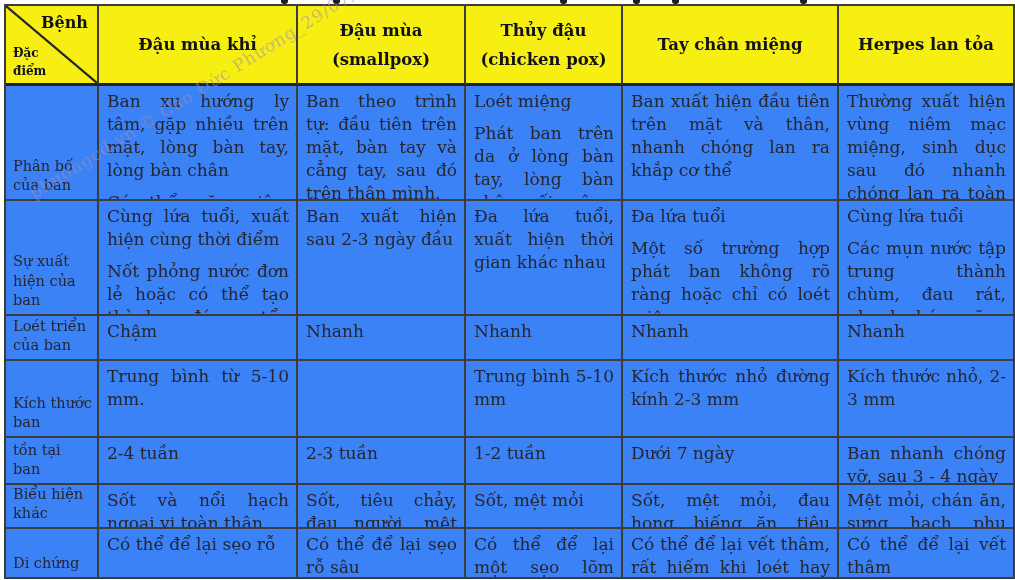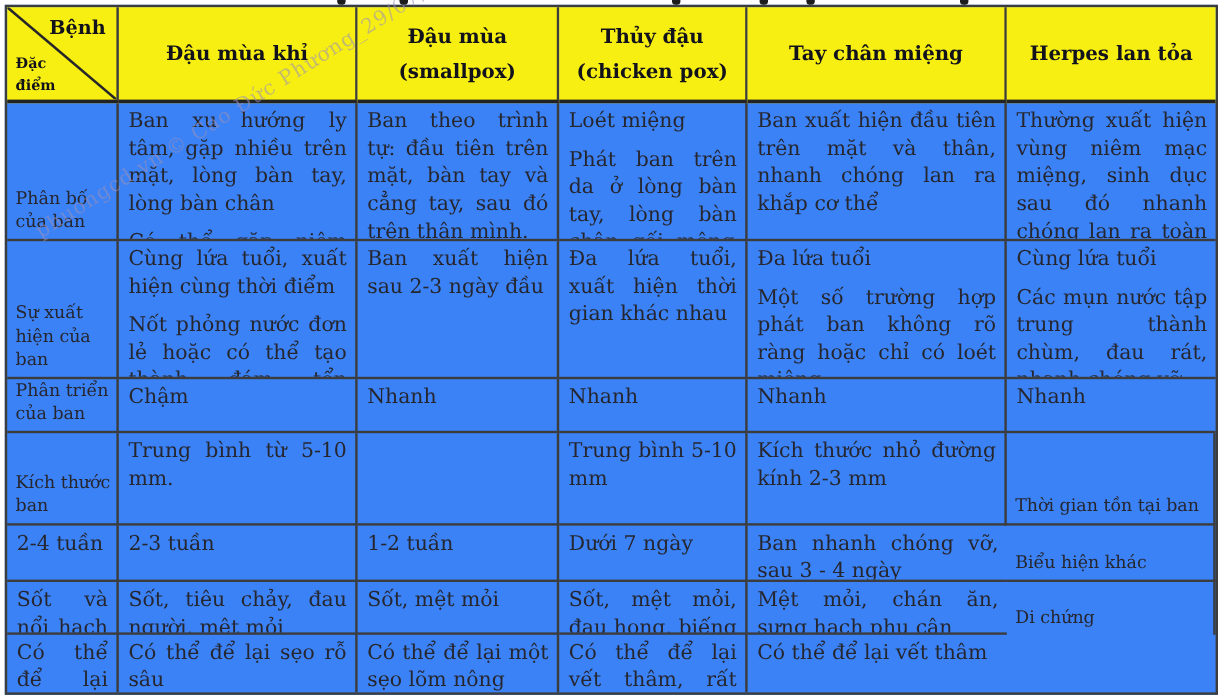--- a/index.html
+++ b/index.html
@@ -157,21 +157,21 @@
       </div>
       <div class="cell body">
         <p>Đa lứa tuổi</p>
         <p>Một số trường hợp phát ban không rõ ràng hoặc chỉ có loét miệng</p>
       </div>
       <div class="cell body lastcol">
         <p>Cùng lứa tuổi</p>
         <p>Các mụn nước tập trung thành chùm, đau rát, nhanh chóng vỡ</p>
       </div>
       <div class="cell label">
-        <div>Phân triển của ban</div>
+        <div>Loét triển của ban</div>
       </div>
       <div class="cell body">
         <p>Chậm</p>
       </div>
       <div class="cell body">
         <p>Nhanh</p>
       </div>
       <div class="cell body">
         <p>Nhanh</p>
       </div>
@@ -186,20 +186,23 @@
       </div>
       <div class="cell body">
         <p>Trung bình từ 5-10 mm.</p>
       </div>
       <div class="cell body"></div>
       <div class="cell body">
         <p>Trung bình 5-10 mm</p>
       </div>
       <div class="cell body">
         <p>Kích thước nhỏ đường kính 2-3 mm</p>
+      </div>
+      <div class="cell body lastcol">
+        <p>Kích thước nhỏ, 2-3 mm</p>
       </div>
       <div class="cell label">
         <div>Thời gian tồn tại ban</div>
       </div>
       <div class="cell body">
         <p>2-4 tuần</p>
       </div>
       <div class="cell body">
         <p>2-3 tuần</p>
       </div>

